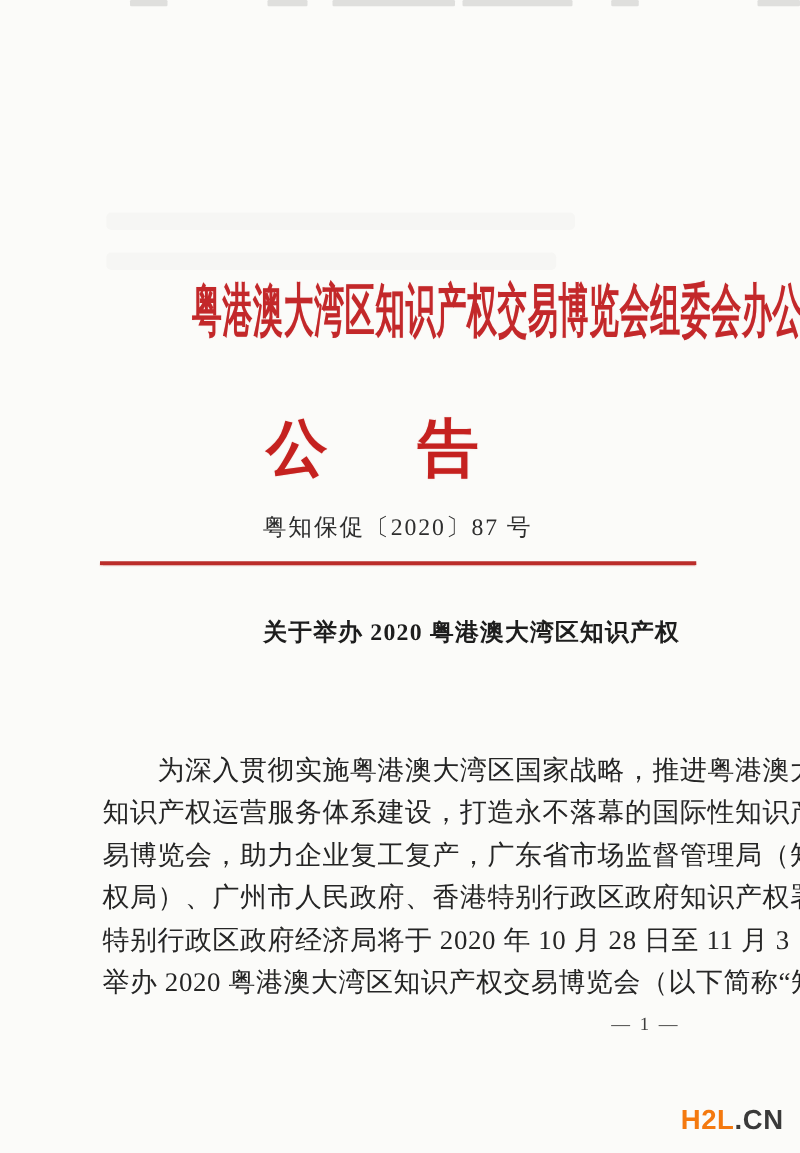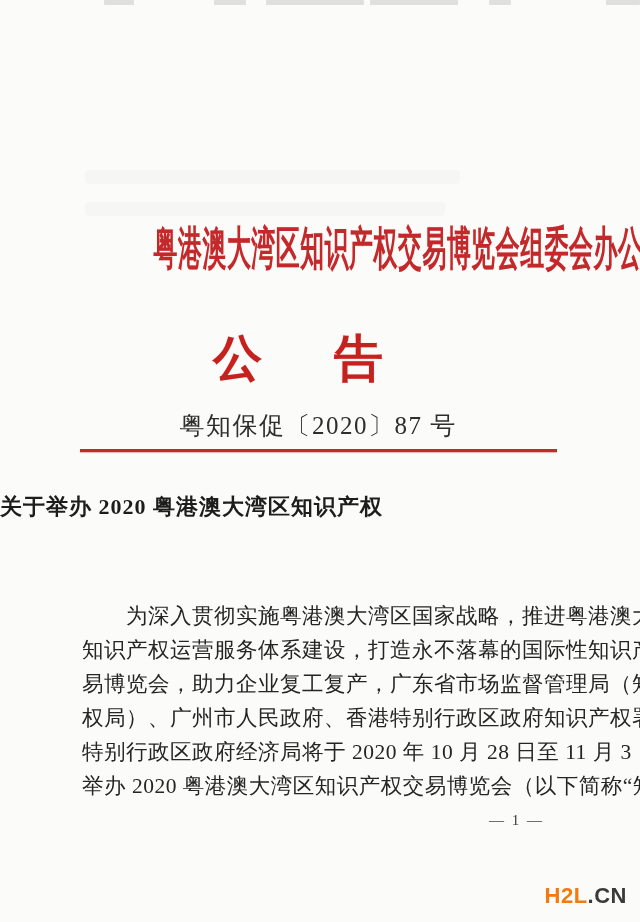--- a/index.html
+++ b/index.html
@@ -61,40 +61,40 @@
     font-weight: bold;
     color: #c5211f;
     text-shadow: 0 0 1px rgba(197,33,31,0.3);
   }
   .doc-number {
     position: absolute;
     top: 409px;
     left: 0;
     width: 636px;
     text-align: center;
-    font-size: 25px;
+    font-size: 19px;
     color: #2e2e2e;
     letter-spacing: 1.5px;
   }
   .red-rule {
     position: absolute;
     top: 449px;
     left: 80px;
     width: 477px;
     height: 3px;
     background: #bb2d2a;
     box-shadow: 0 1px 1px rgba(187,45,42,0.35);
   }
   .doc-title {
     position: absolute;
     top: 488px;
     left: 0;
     width: 544px;
-    text-align: left;
-    font-size: 22px;
+    text-align: right;
+    font-size: 19px;
     font-weight: bold;
     color: #1d1d1d;
     line-height: 37px;
     letter-spacing: 1px;
   }
   .body-text {
     position: absolute;
     top: 599px;
     left: 82px;
     width: 476px;

